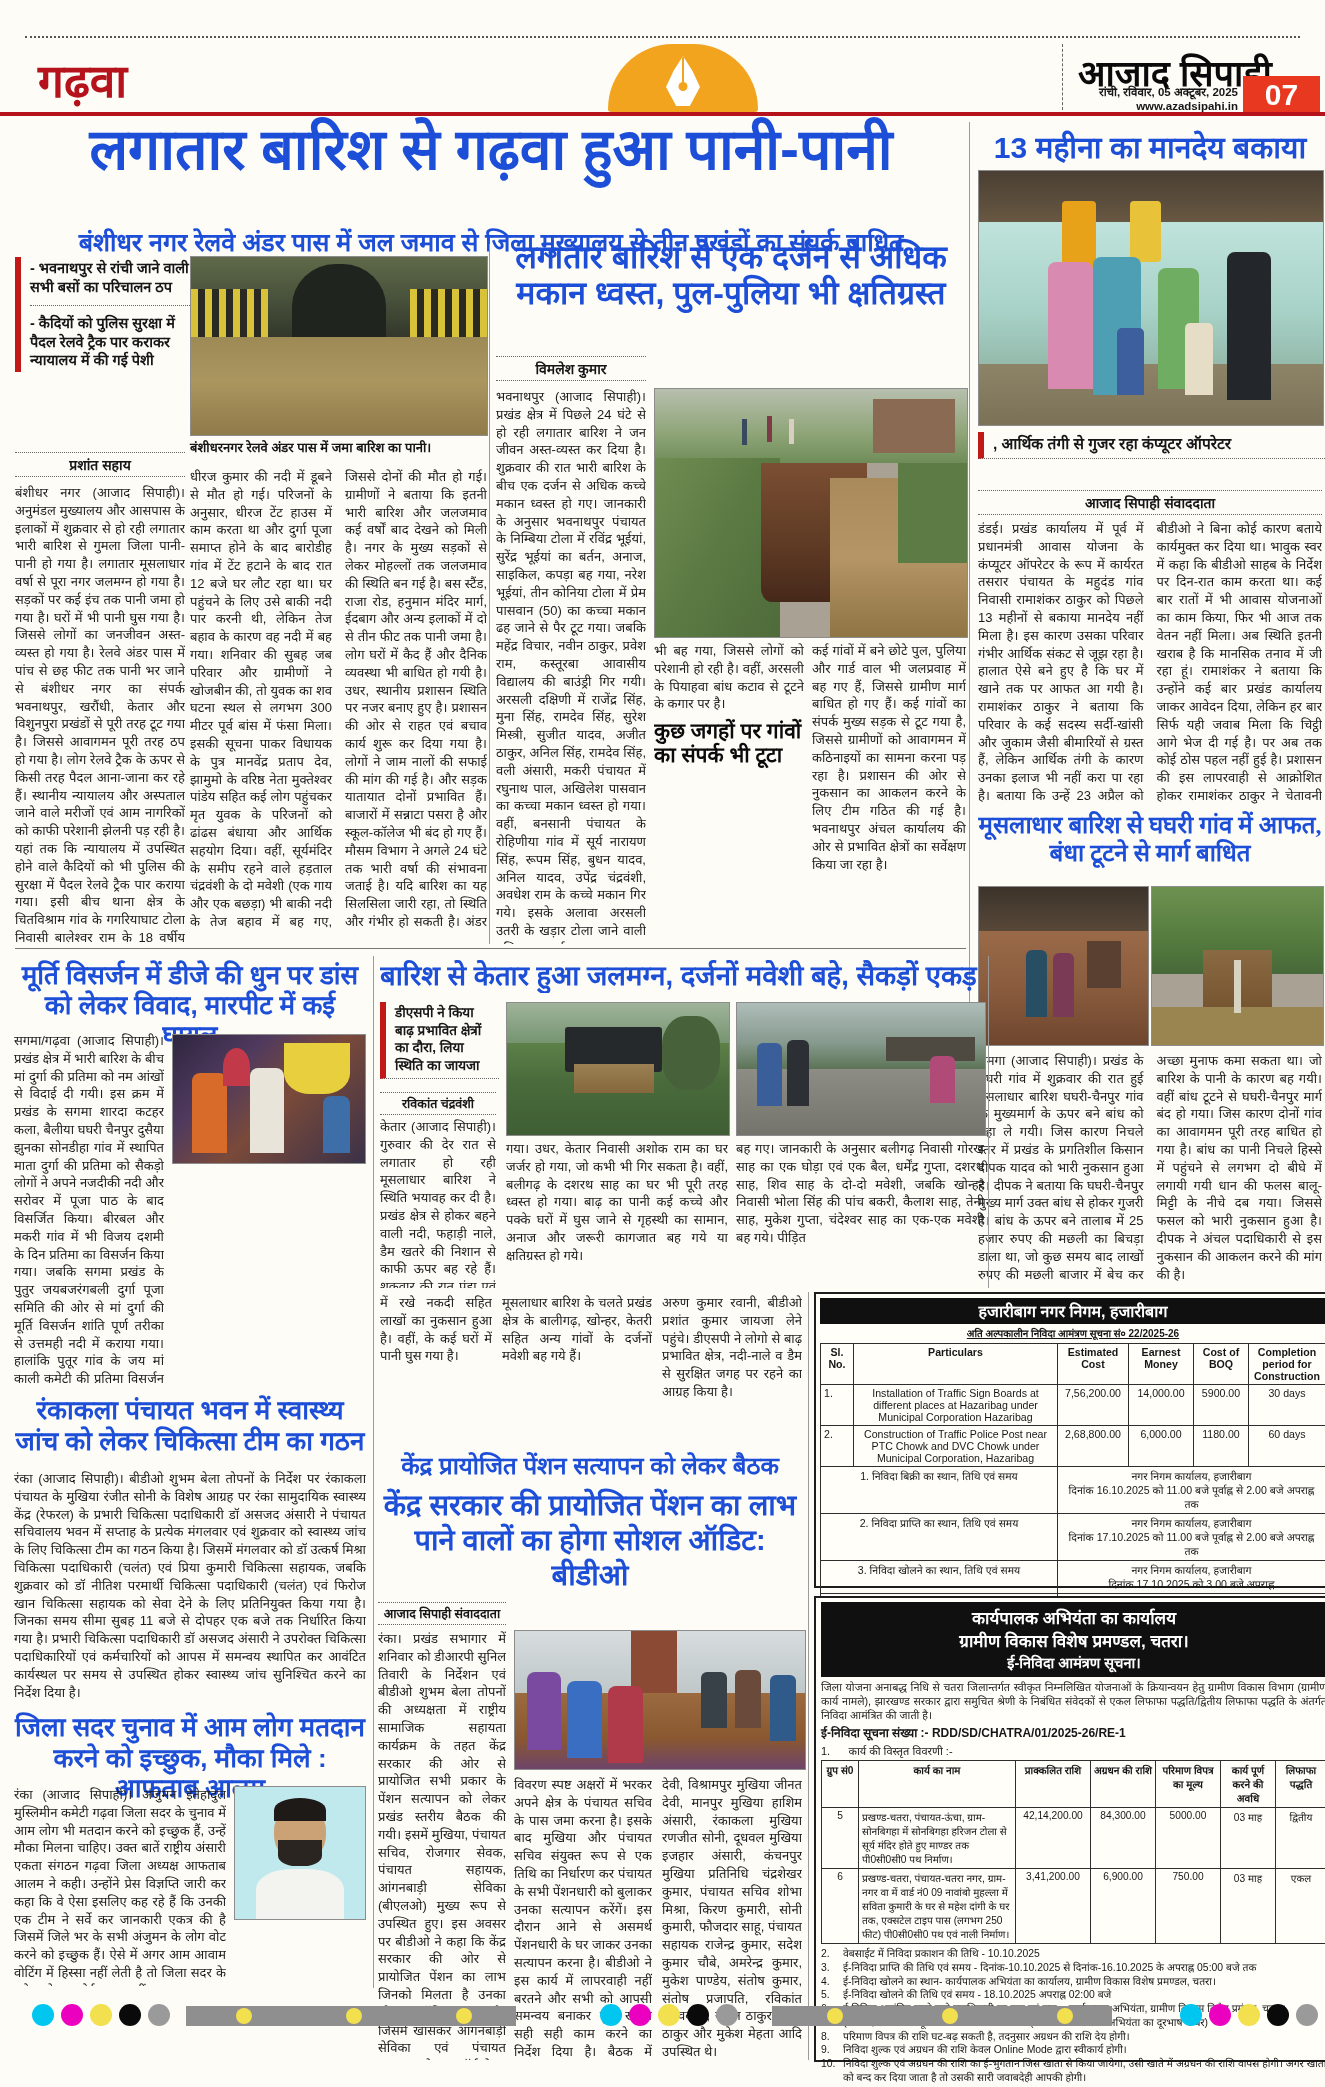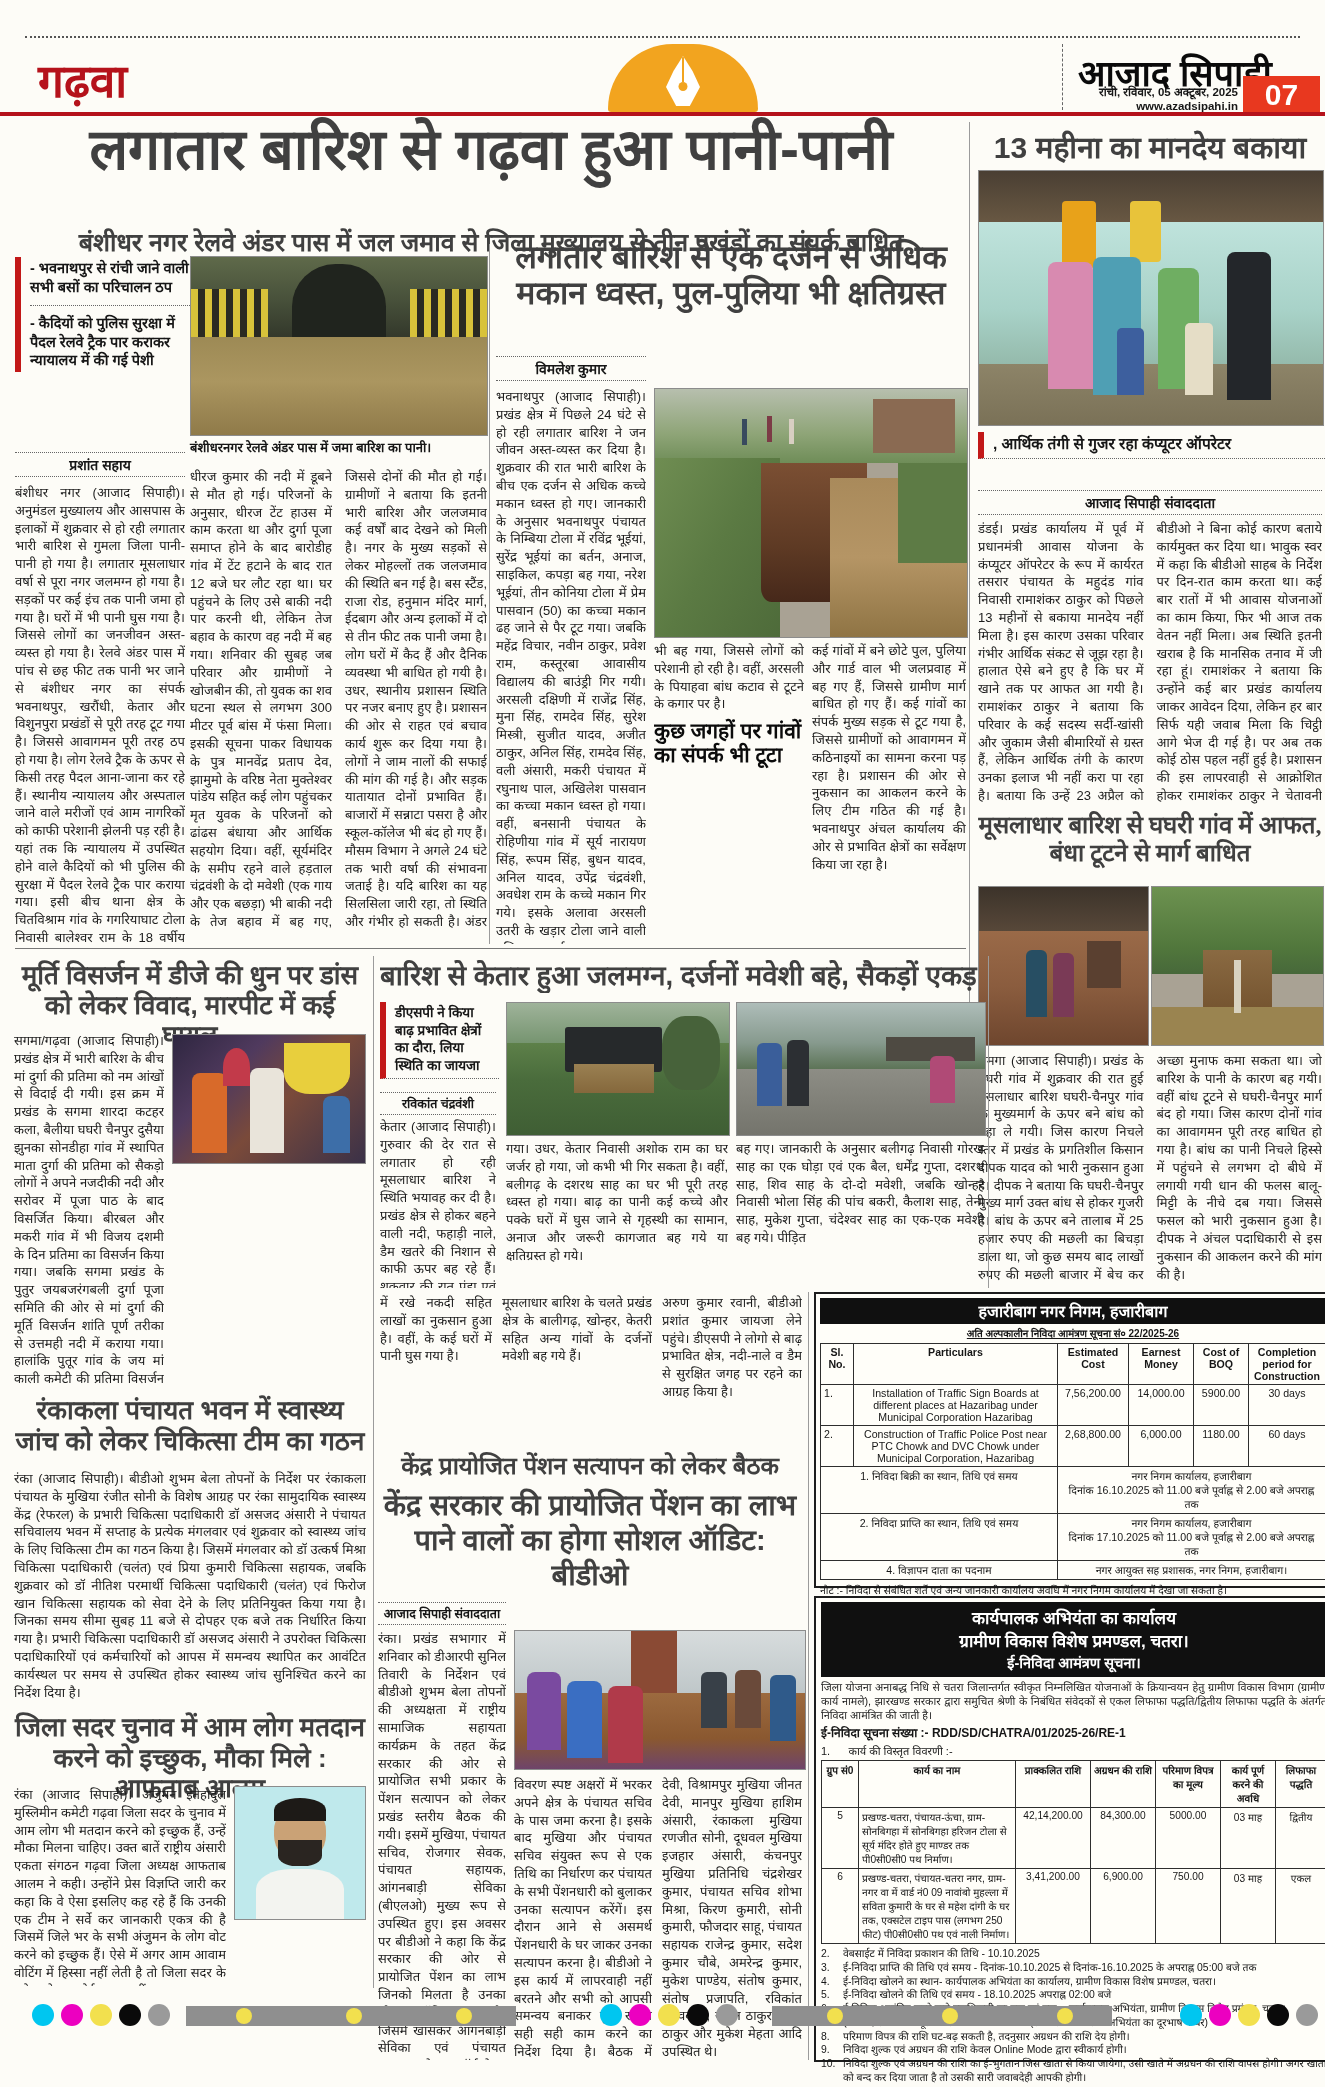--- a/index.html
+++ b/index.html
@@ -1,19 +1,19 @@
 <!DOCTYPE html>
 <html><head>
 <meta charset="utf-8">
 <style>
   html,body{margin:0;padding:0;background:#d9d9d4;}
   .page{position:relative;width:1325px;height:2087px;background:#fdfcf7;margin:0 auto;
         font-family:"Liberation Sans","DejaVu Sans",sans-serif;color:#161616;overflow:hidden;}
   .abs{position:absolute;}
-  .hl{font-weight:bold;color:#404040;text-align:center;}
+  .hl{font-weight:bold;color:#1d4ed8;text-align:center;}
   .bt{font-size:13px;line-height:1.37;text-align:justify;color:#1c1c1c;overflow:hidden;}
   .byline{font-weight:bold;text-align:center;font-size:14px;border-top:1px dotted #666;border-bottom:1px dotted #666;padding:2px 0;}
   .dl{font-weight:bold;}
   .vr{position:absolute;width:1px;background:#9b9b9b;}
   .hr{position:absolute;height:1px;background:#777;}
   .kicker{border-left:6px solid #c21818;padding:2px 4px 4px 9px;font-weight:bold;line-height:1.3;
           border-bottom:1px dotted #666;}
   .ph{position:absolute;border:1px solid #8c8c8c;overflow:hidden;background:#a9a294;}
   .ph>div{position:absolute;}
   .cols2{column-count:2;column-gap:13px;}
@@ -252,20 +252,27 @@
             </td>
       </tr>
       <tr>
         <td colspan="2" class="cen">2. निविदा प्राप्ति का स्थान, तिथि एवं समय</td>
         <td colspan="4" class="cen">
               <div>नगर निगम कार्यालय, हजारीबाग</div>
               <div>दिनांक 17.10.2025 को 11.00 बजे पूर्वाह्न से 2.00 बजे अपराह्न तक</div>
             </td>
       </tr>
       <tr>
+        <td colspan="2" class="cen">3. निविदा खोलने का स्थान, तिथि एवं समय</td>
+        <td colspan="4" class="cen">
+              <div>नगर निगम कार्यालय, हजारीबाग</div>
+              <div>दिनांक 17.10.2025 को 3.00 बजे अपराह्न</div>
+            </td>
+      </tr>
+      <tr>
         <td colspan="2" class="cen">4. विज्ञापन दाता का पदनाम</td>
         <td colspan="4" class="cen">
               <div>नगर आयुक्त सह प्रशासक, नगर निगम, हजारीबाग।</div>
             </td>
       </tr>
     </tbody>
       </table>
     <div style="font-size:10.4px;margin-top:3px;">नोट :- निविदा से संबंधित शर्तें एवं अन्य जानकारी कार्यालय अवधि में नगर निगम कार्यालय में देखा जा सकता है।</div>
     <div style="display:flex;justify-content:space-between;align-items:flex-end;margin-top:2px;">
       <div style="font-size:12.5px;font-weight:bold;">PR 363251 Urban Development and Housing(25-26)#D</div>

